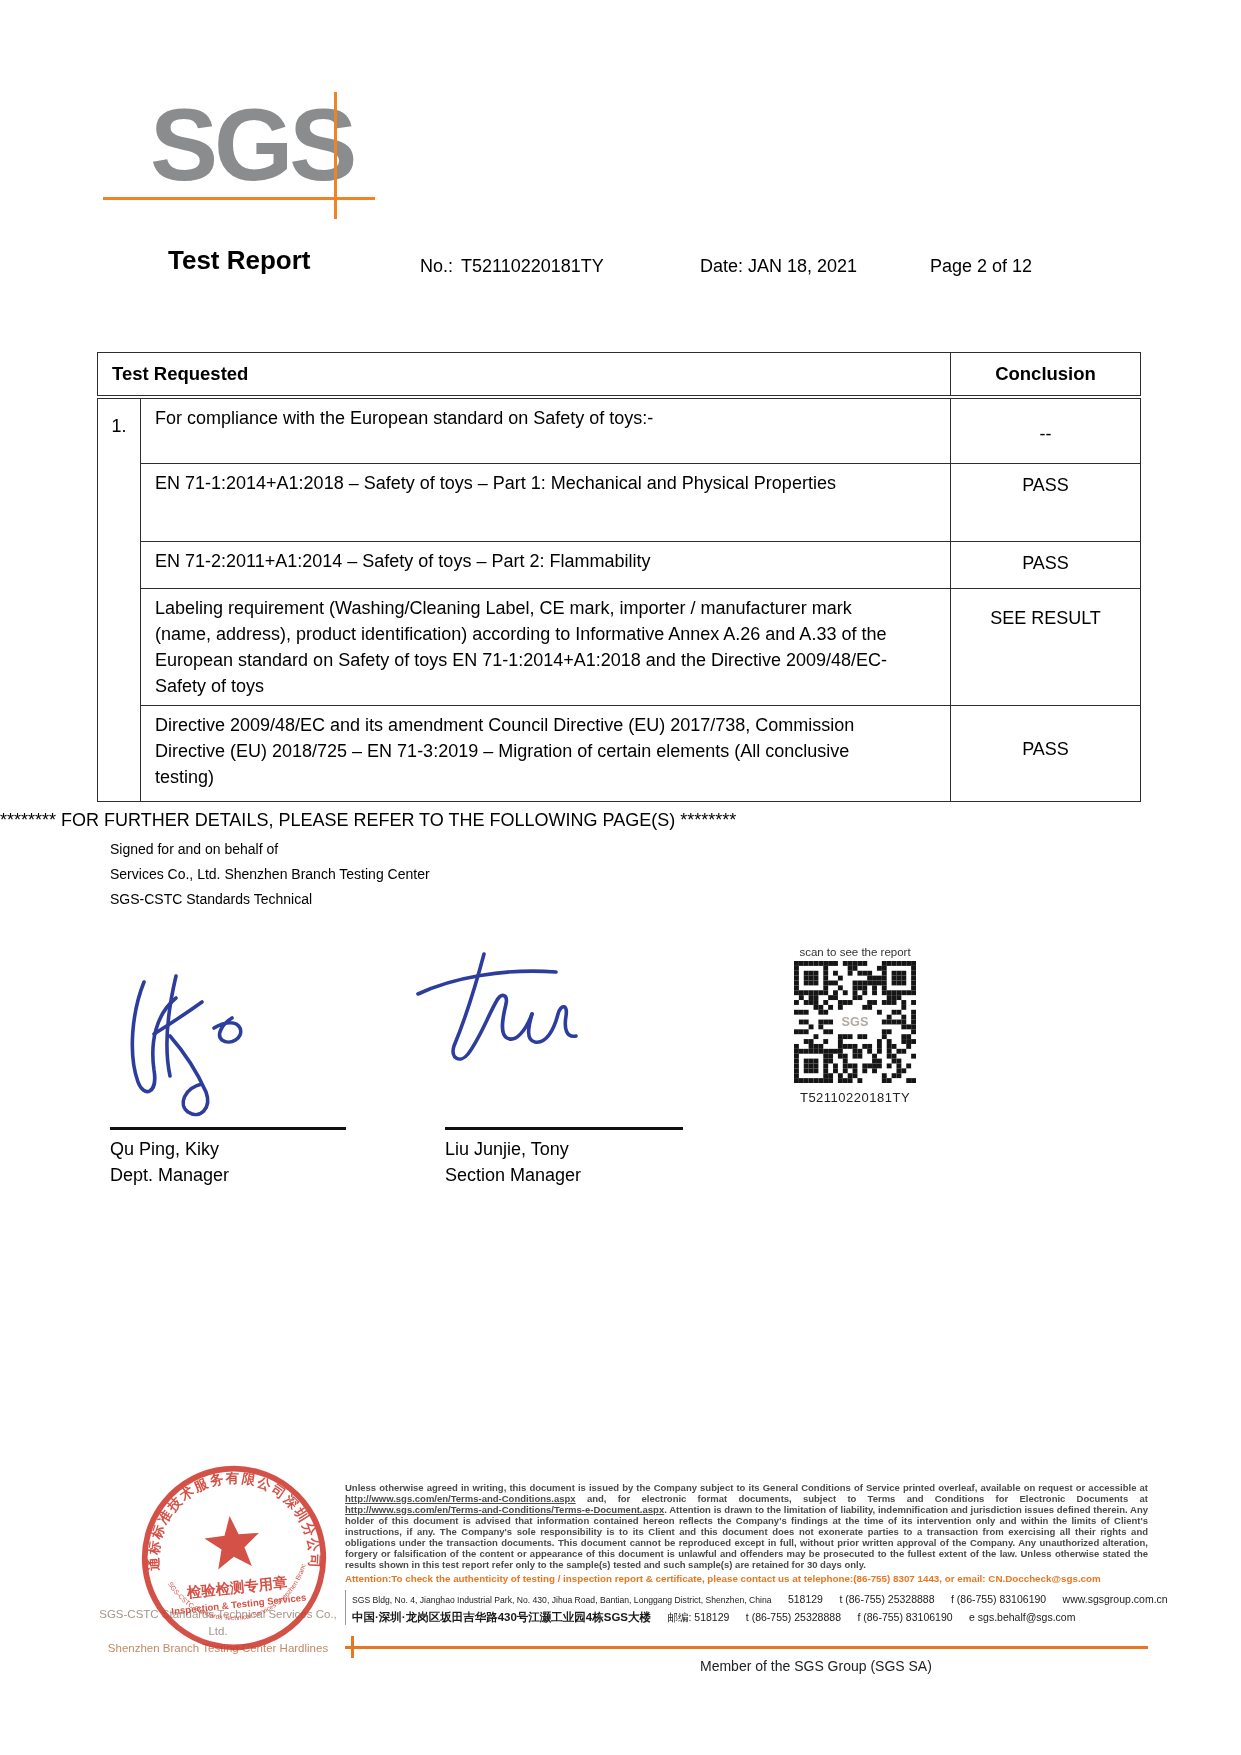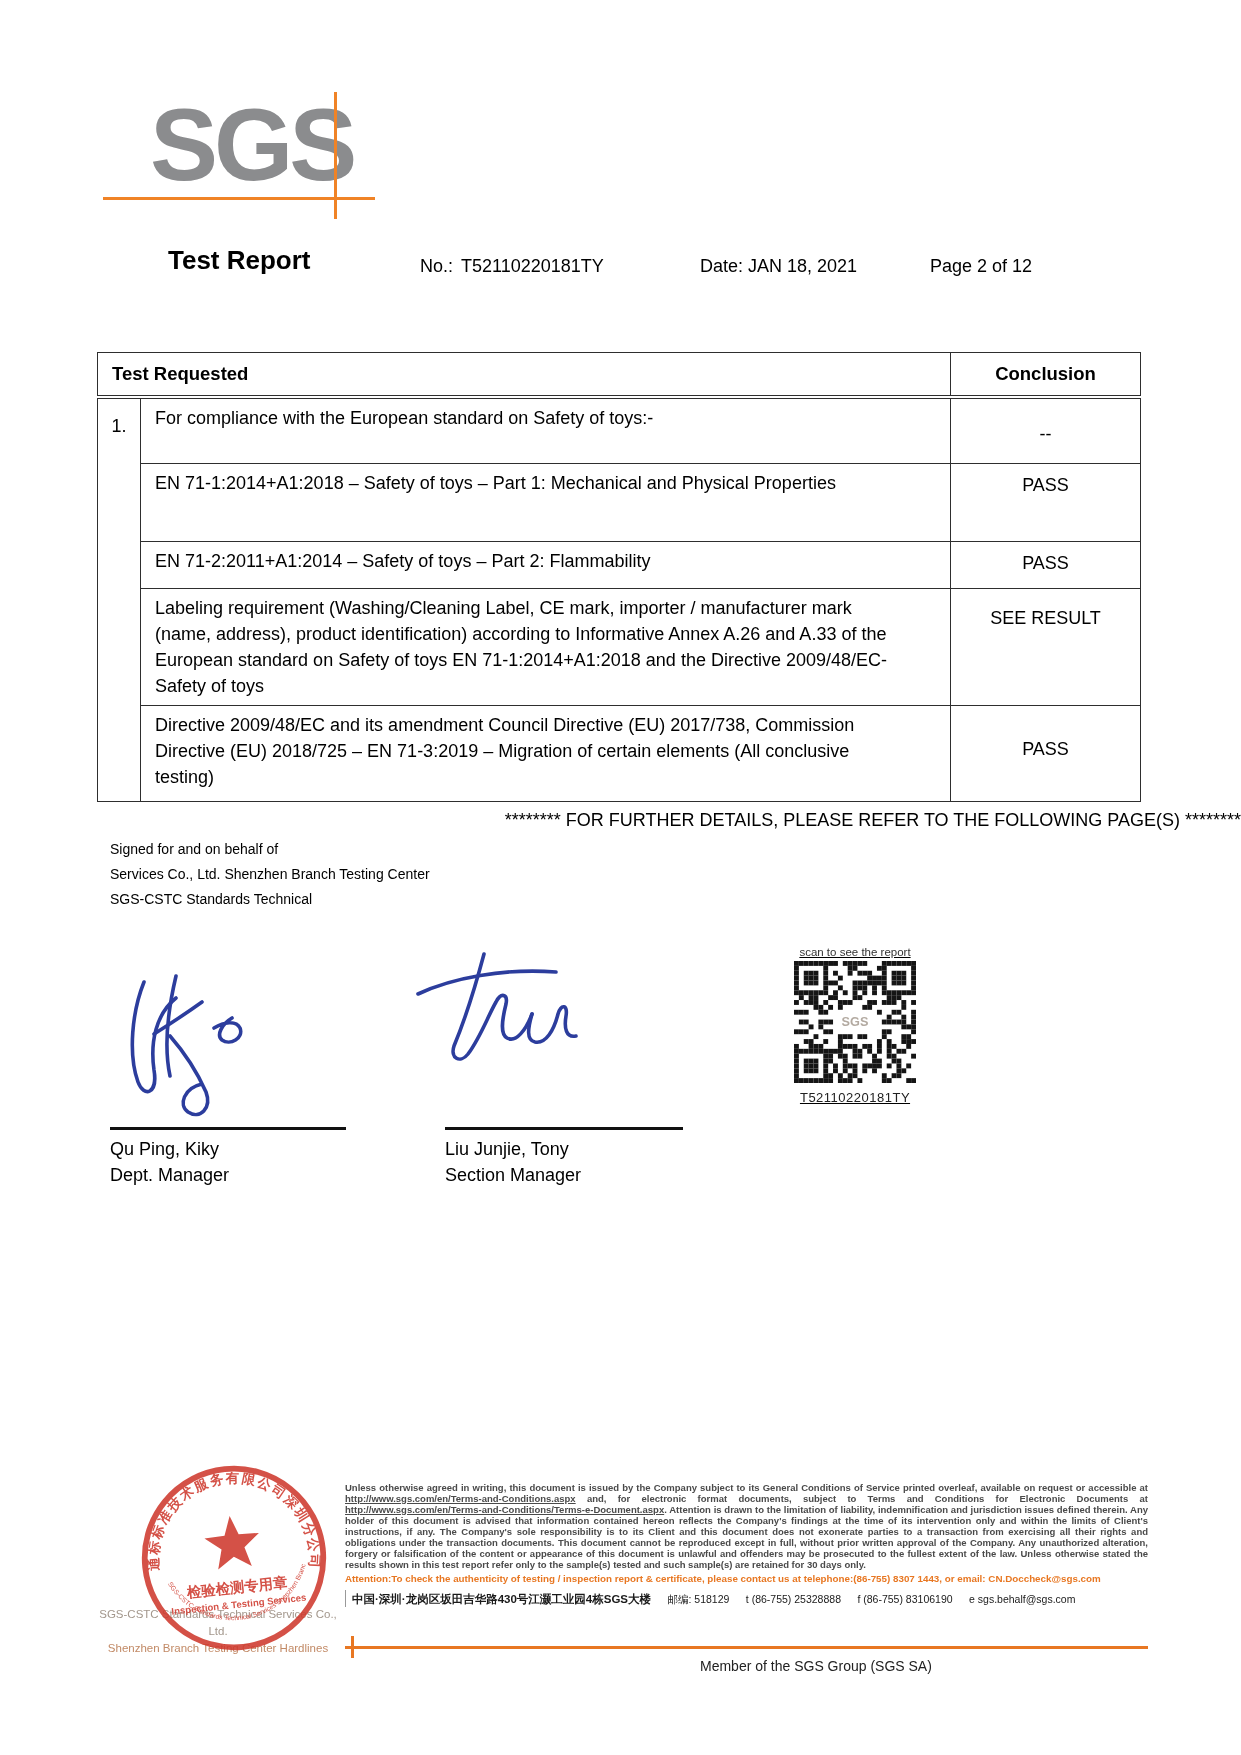--- a/index.html
+++ b/index.html
@@ -26,30 +26,30 @@
   .tbl th{border-bottom:4px double #2e2e2e;height:44px;vertical-align:middle;font-size:18.5px;}
   .th-test{text-align:left;padding-left:14px;}
   .th-conc{text-align:center;}
   .td-num{text-align:center;padding-top:14px;font-size:18px;}
   .td-test{padding:6px 58px 6px 14px;text-align:left;}
   .td-conc{text-align:center;}
   .r1{height:67px;} .r2{height:78px;} .r3{height:47px;} .r4{height:115px;} .r5{height:96px;}
   .c1{padding-top:22px;} .c2{padding-top:8px;} .c3{padding-top:8px;}
   .c4{padding-top:16px;} .c5{padding-top:30px;}
 
-  .note{position:absolute;left:0;top:810px;width:1241px;text-align:right;font-size:18px;}
+  .note{position:absolute;left:0;top:810px;width:1241px;text-align:left;font-size:18px;}
 
   .signed{position:absolute;left:110px;top:837px;font-size:14px;line-height:25px;}
 
   .sig{position:absolute;}
   .sig path{fill:none;stroke:#2c3d9d;stroke-width:3.6;stroke-linecap:round;stroke-linejoin:round;}
   .sig-left{left:118px;top:968px;}
   .sig-right{left:408px;top:946px;}
 
-  .qr-wrap{position:absolute;left:775px;top:946px;width:160px;text-align:center;text-decoration:underline;}
+  .qr-wrap{position:absolute;left:775px;top:946px;width:160px;text-align:center;}
   .qr-top{font-size:11.5px;color:#333;margin-bottom:3px;}
   .qr-bottom{font-size:13px;color:#222;margin-top:3px;letter-spacing:.5px;}
 
   .sig-line{position:absolute;top:1127px;height:2.5px;background:#111;}
   .sig-line.l{left:110px;width:236px;}
   .sig-line.r{left:445px;width:238px;}
   .signer{position:absolute;top:1136px;font-size:18px;line-height:26px;}
   .signer.l{left:110px;} .signer.r{left:445px;}
 
   
@@ -482,20 +482,27 @@
     </text>
   </svg>
 
   <div class="foot-right">
     <div class="disclaimer">
       <span>Unless otherwise agreed in writing, this document is issued by the Company subject to its General Conditions of Service printed overleaf, available on request or accessible at </span><span class="url">http://www.sgs.com/en/Terms-and-Conditions.aspx</span><span> and, for electronic format documents, subject to Terms and Conditions for Electronic Documents at </span><span class="url">http://www.sgs.com/en/Terms-and-Conditions/Terms-e-Document.aspx</span><span>. Attention is drawn to the limitation of liability, indemnification and jurisdiction issues defined therein. Any holder of this document is advised that information contained hereon reflects the Company's findings at the time of its intervention only and within the limits of Client's instructions, if any. The Company's sole responsibility is to its Client and this document does not exonerate parties to a transaction from exercising all their rights and obligations under the transaction documents. This document cannot be reproduced except in full, without prior written approval of the Company. Any unauthorized alteration, forgery or falsification of the content or appearance of this document is unlawful and offenders may be prosecuted to the fullest extent of the law. Unless otherwise stated the results shown in this test report refer only to the sample(s) tested and such sample(s) are retained for 30 days only.</span>
     </div>
     <div class="attention">Attention:To check the authenticity of testing / inspection report &amp; certificate, please contact us at telephone:(86-755) 8307 1443, or email: CN.Doccheck@sgs.com</div>
     <div class="addr">
       <div class="addr-row">
+        <span class="a-en">SGS Bldg, No. 4, Jianghao Industrial Park, No. 430, Jihua Road, Bantian, Longgang District, Shenzhen, China</span>
+        <span class="seg">518129</span>
+        <span class="seg">t (86-755) 25328888</span>
+        <span class="seg">f (86-755) 83106190</span>
+        <span class="seg">www.sgsgroup.com.cn</span>
+      </div>
+      <div class="addr-row">
         <span class="a-cn">中国·深圳·龙岗区坂田吉华路430号江灏工业园4栋SGS大楼</span>
         <span class="seg">邮编: 518129</span>
         <span class="seg">t (86-755) 25328888</span>
         <span class="seg">f (86-755) 83106190</span>
         <span class="seg">e  sgs.behalf@sgs.com</span>
       </div>
     </div>
   </div>
   <div class="orange-rule"></div>
   <div class="orange-tick"></div>

